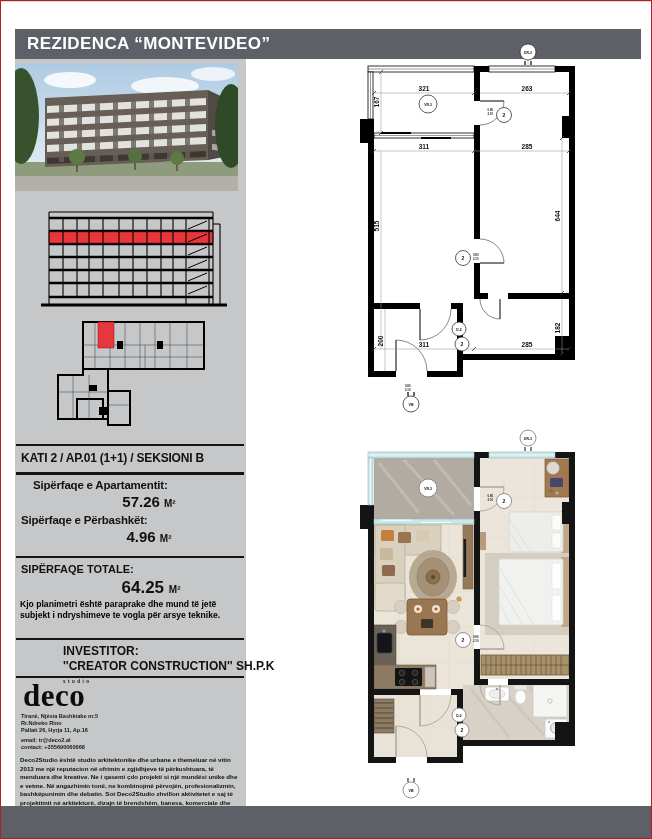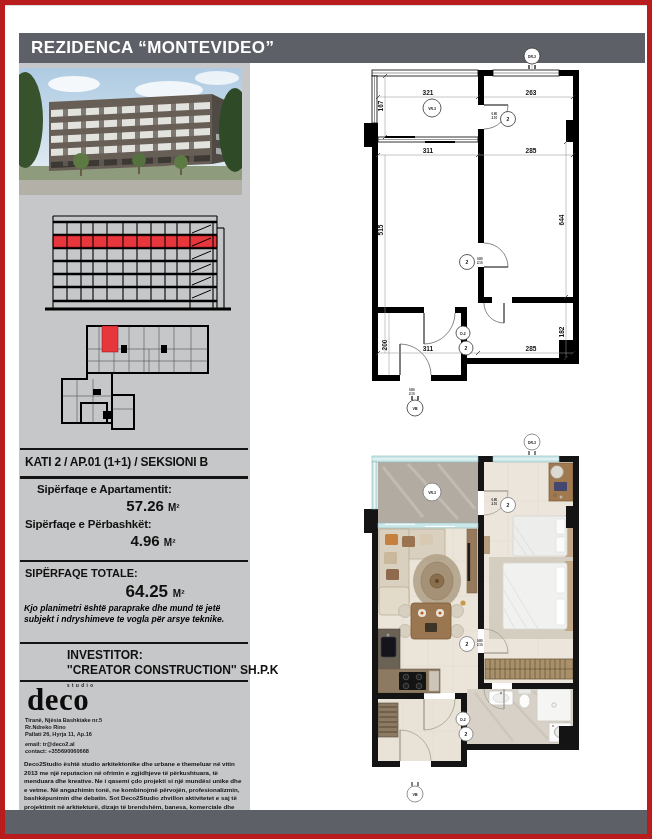--- a/index.html
+++ b/index.html
@@ -1,31 +1,31 @@
 <!DOCTYPE html>
 <html><head>
 <meta charset="utf-8">
 <style>
   html,body{margin:0;padding:0;background:#eee;}
   .page{position:relative;width:652px;height:839px;background:#ffffff;margin:0 auto;
-        font-family:"Liberation Sans",sans-serif;overflow:hidden;border:5px solid #b91c1c;box-sizing:border-box;}
+        font-family:"Liberation Sans",sans-serif;overflow:hidden;border:1px solid #b91c1c;box-sizing:border-box;}
   .abs{position:absolute;}
   .topline{left:0;top:6;width:652px;height:1px;background:#dcdcdc;}
   .titlebar{left:14px;top:28px;width:626px;height:30px;background:#5d6067;display:flex;align-items:center;}
   .titlebar .t{color:#fff;font-weight:bold;font-size:17px;letter-spacing:.4px;padding-left:12px;}
   .panel{left:14px;top:58px;width:231px;height:747px;background:#c6c7c8;}
   .rule{left:15px;width:228px;background:#141414;}
   .lbl{color:#111;font-weight:bold;}
   .kati{left:20px;top:450px;font-size:12px;letter-spacing:-.2px;}
   .arealbl{font-size:11.5px;letter-spacing:-.2px;}
   .areaval{left:60px;width:176px;text-align:center;font-size:15px;}
   .areaval .u, .totval .u{font-size:10px;}
   .totlbl{left:20px;top:562px;font-size:11px;}
   .totval{left:60px;top:577px;width:180px;text-align:center;font-size:17px;}
-  .note{left:19px;top:598px;width:214px;font-size:8.6px;line-height:10.6px;font-weight:bold;font-style:italic;}
+  .note{left:19px;top:598px;width:214px;font-size:8.6px;line-height:10.6px;font-weight:bold;}
   .inv{left:19px;font-size:12px;margin-left:43px;}
   .logo-main{font-size:31px;font-weight:800;letter-spacing:.5px;color:#0c0c0c;line-height:28px;font-family:Liberation Serif, serif;}
   .logo-sub{position:absolute;left:40px;top:-3px;font-size:4.5px;font-weight:bold;letter-spacing:2.5px;color:#0c0c0c;}
   .addr{left:20px;top:712px;font-size:5.6px;line-height:7px;font-weight:bold;color:#1a1a1a;}
   .mail{left:20px;top:736px;font-size:5.6px;line-height:7px;font-weight:bold;color:#1a1a1a;}
   .about{left:19px;top:755px;width:219px;font-size:6.2px;line-height:8.6px;font-weight:bold;color:#111;}
   .footer{left:0;top:805px;width:652px;height:34px;background:#5d6067;}
   svg text{font-family:"Liberation Sans",sans-serif;font-weight:bold;fill:#111;}
 </style>
 </head>

